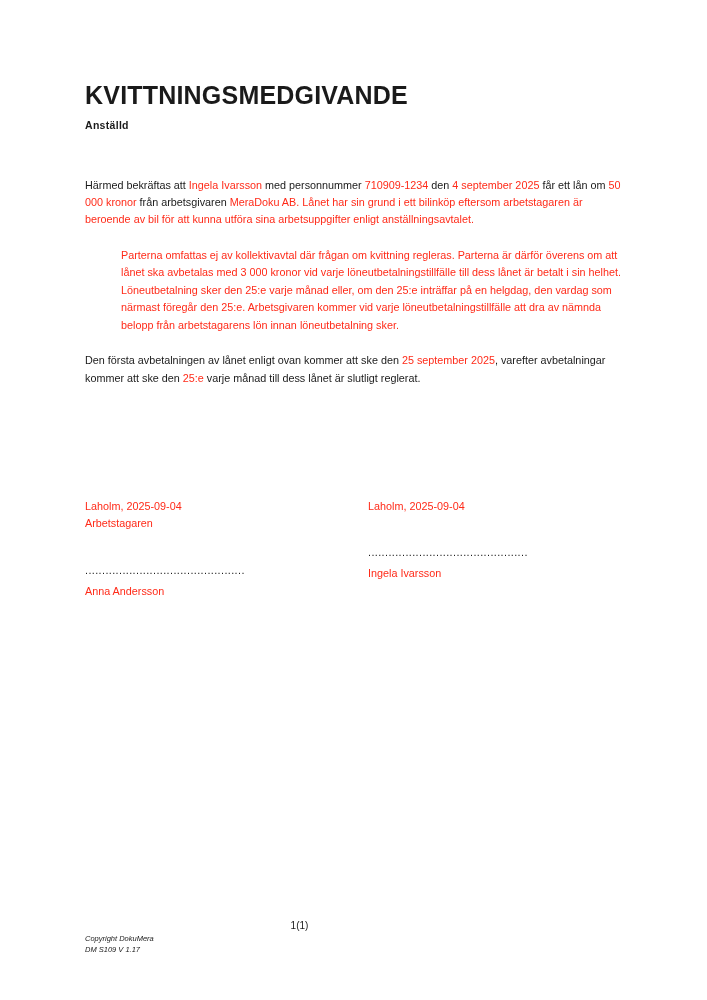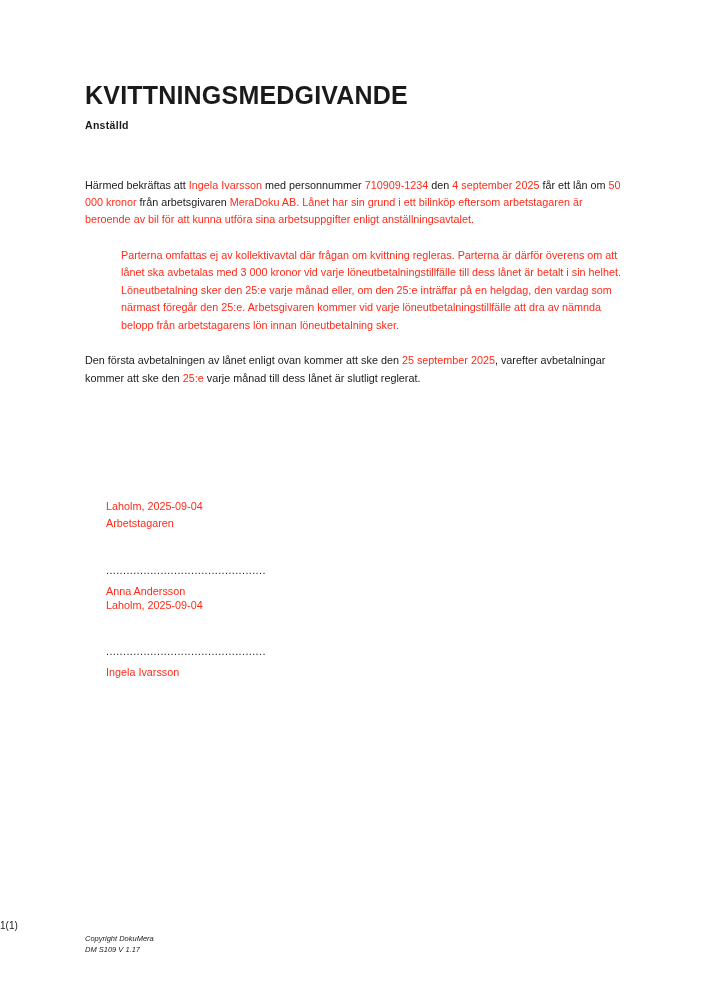--- a/index.html
+++ b/index.html
@@ -58,22 +58,21 @@
     color: #ff2a18;
   }
   .sign-area {
     position: absolute;
     left: 85px;
     top: 498px;
     width: 537px;
   }
   .sign-cols {
     display: flex;
-    flex-direction: column;
-    margin-left: 21px;
+    flex-direction: row;
   }
   .sign-col {
     width: 283px;
     box-sizing: border-box;
   }
   .sign-col.second {
     width: 254px;
   }
   .sign-line-text {
     font-size: 10.8px;
@@ -103,21 +102,21 @@
     font-size: 7.5px;
     line-height: 1.45;
     color: #1a1a1a;
     font-style: italic;
   }
   .footer-page {
     position: absolute;
     left: 0;
     top: 920px;
     width: 599px;
-    text-align: left;
+    text-align: center;
     font-size: 10px;
     color: #1a1a1a;
   }
 </style>
 </head>
 <body>
 
 <div class="page">
 
   <div class="content">

